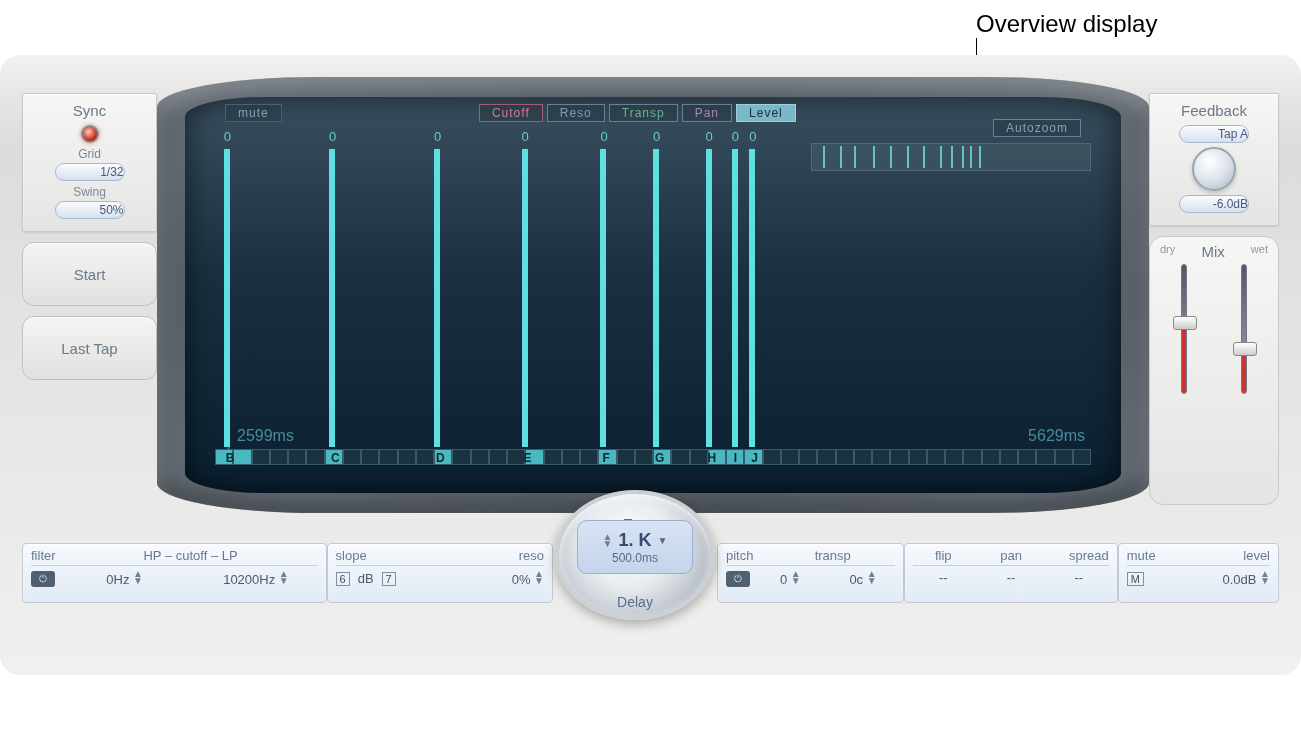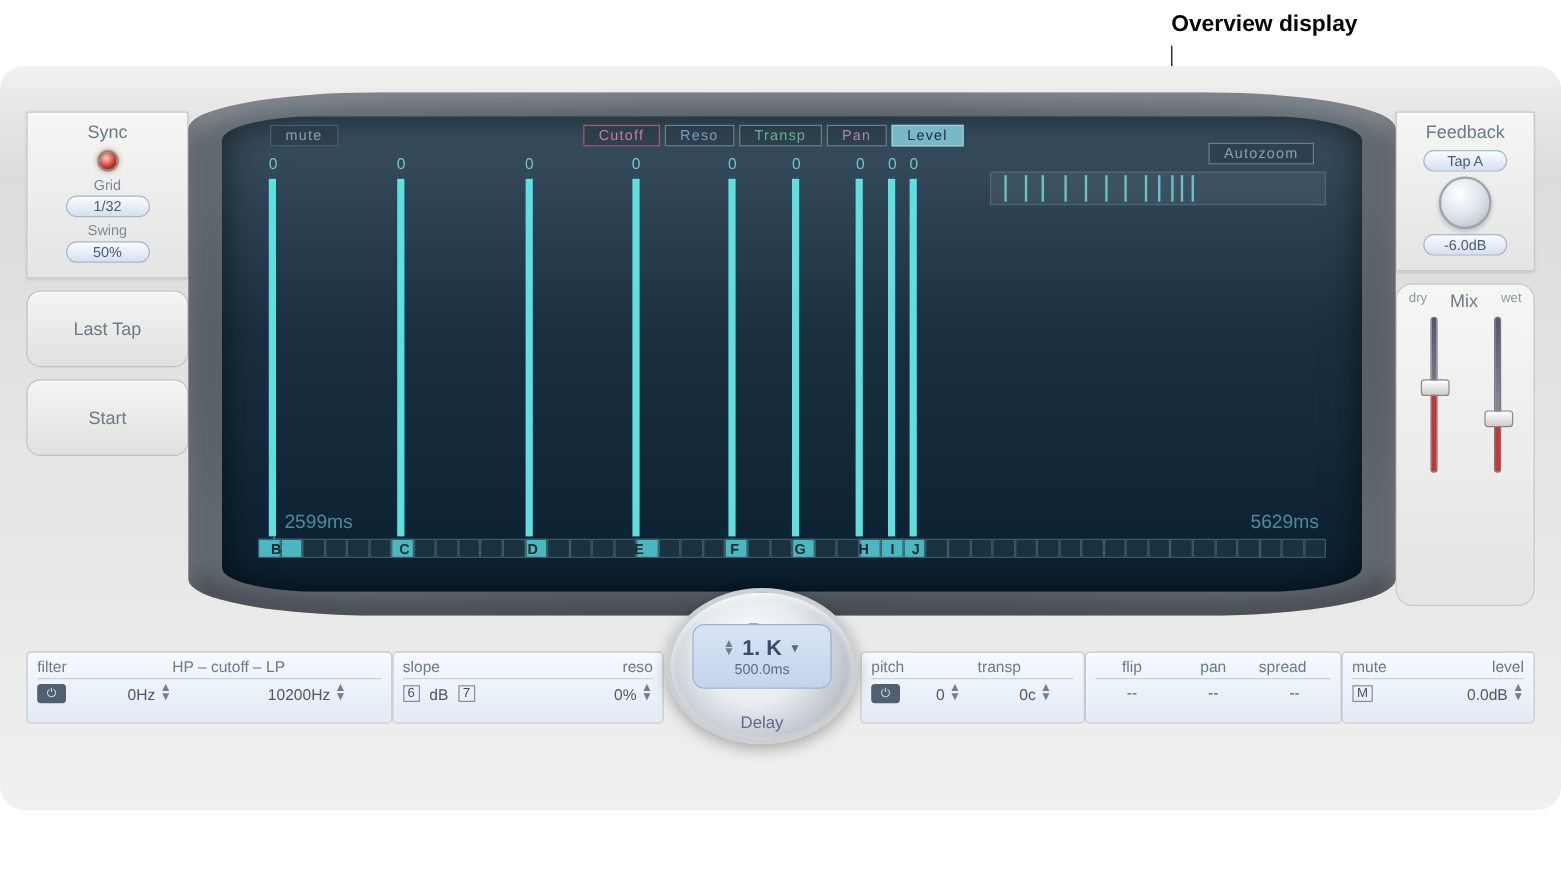--- a/index.html
+++ b/index.html
@@ -9,23 +9,23 @@
     width: 1301px;
     height: 737px;
     position: relative;
     font-size: 12px;
     color: #5a6a7a;
   }
   .callout-label {
     position: absolute;
     top: 10px;
     left: 976px;
-    font-size: 19px;
+    font-size: 24px;
     color: #000;
-    font-weight: bold;
+    font-weight: normal;
   }
   .callout-line {
     position: absolute;
     top: 38px;
     left: 976px;
     width: 1px;
     height: 155px;
     background: #000;
   }
 
@@ -48,21 +48,21 @@
 
   .left-panel {
     width: 135px;
     display:flex;
     flex-direction:column;
     gap:10px;
     padding-top:8px;
     flex-shrink:0;
   }
   .right-panel {
-    width: 116px;
+    width: 130px;
     display:flex;
     flex-direction:column;
     gap:10px;
     padding-top:8px;
     flex-shrink:0;
   }
   .panel-box {
     border: 1px solid #c8c8c8;
     border-radius:2px;
     background: linear-gradient(180deg,#f6f6f4,#e4e4e2);
@@ -83,21 +83,21 @@
   .pill {
     display:block;
     margin:2px auto;
     width:70px;
     height:18px;
     border-radius:9px;
     background:linear-gradient(180deg,#fafcff,#d6e0ee);
     border:1px solid #a8b8d0;
     font-size:12px;
     color:#4a5a7a;
-    text-align:center;
+    text-align:right;
     line-height:16px;
   }
   .led {
     width:18px;height:18px;border-radius:50%;
     background: radial-gradient(circle at 40% 35%, #ffccbb, #cc3322 60%, #660000);
     border:2px solid #888;
     margin:4px auto;
     box-shadow: 0 0 4px rgba(200,50,30,.6);
   }
   .btn-flat {
@@ -284,22 +284,22 @@
 
     <div class="left-panel">
       <div class="panel-box">
         <div class="panel-title">Sync</div>
         <div class="led"></div>
         <div class="small-label">Grid</div>
         <div class="pill">1/32</div>
         <div class="small-label">Swing</div>
         <div class="pill">50%</div>
       </div>
+      <div class="btn-flat">Start</div>
       <div class="btn-flat">Last Tap</div>
-      <div class="btn-flat">Start</div>
     </div>
 
     <div class="display">
       <div class="display-bezel"></div>
       <div class="display-inner">
         <div class="tab-row">
           <div class="disp-tab mute">mute</div>
           <div class="disp-tab cutoff">Cutoff</div>
           <div class="disp-tab reso">Reso</div>
           <div class="disp-tab transp">Transp</div>
@@ -490,21 +490,21 @@
         <span class="onbtn">⏻</span>
         <span class="cell" style="flex:1"><span>0</span> <span class="stepper">▲<br>▼</span></span>
         <span class="cell" style="flex:1"><span>0c</span> <span class="stepper">▲<br>▼</span></span>
       </div>
     </div>
 
     <div class="param-group" style="flex:1.5">
       <div class="pg-header">
         <span style="flex:1;text-align:center">flip</span>
         <span style="flex:1;text-align:center">pan</span>
-        <span style="flex:1;text-align:left">spread</span>
+        <span style="flex:1;text-align:right">spread</span>
       </div>
       <div class="pg-row">
         <span class="cell" style="flex:1">--</span>
         <span class="cell" style="flex:1">--</span>
         <span class="cell" style="flex:1">--</span>
       </div>
     </div>
 
     <div class="param-group" style="flex:1.1">
       <div class="pg-header">

